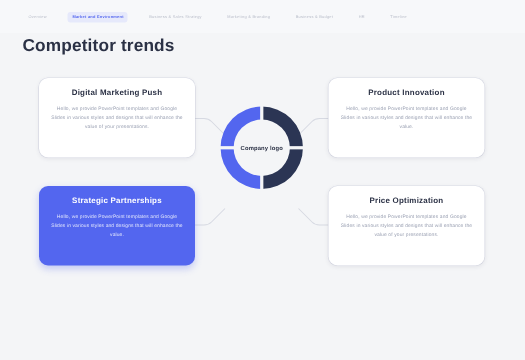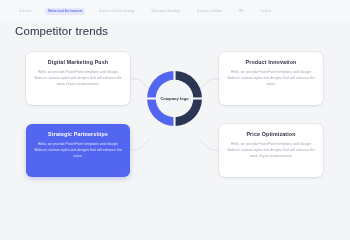--- a/index.html
+++ b/index.html
@@ -23,21 +23,21 @@
     color:#b9bdc9; white-space:nowrap;
     padding:2px 3px; border-radius:2px;
   }
   .nav-item.active {
     color:#5366ef; background:#e6e9fb; font-weight:bold;
   }
 
   
   .page-title {
     position:absolute; left:15px; top:25px;
-    font-size:11.5px; font-weight:normal;
+    font-size:11.5px; font-weight:bold;
     color:#2b3145; letter-spacing:.1px;
   }
 
   
   .wires { position:absolute; left:0; top:0; width:350px; height:197px; }
 
   
   .card {
     position:absolute;
     background:#ffffff;

